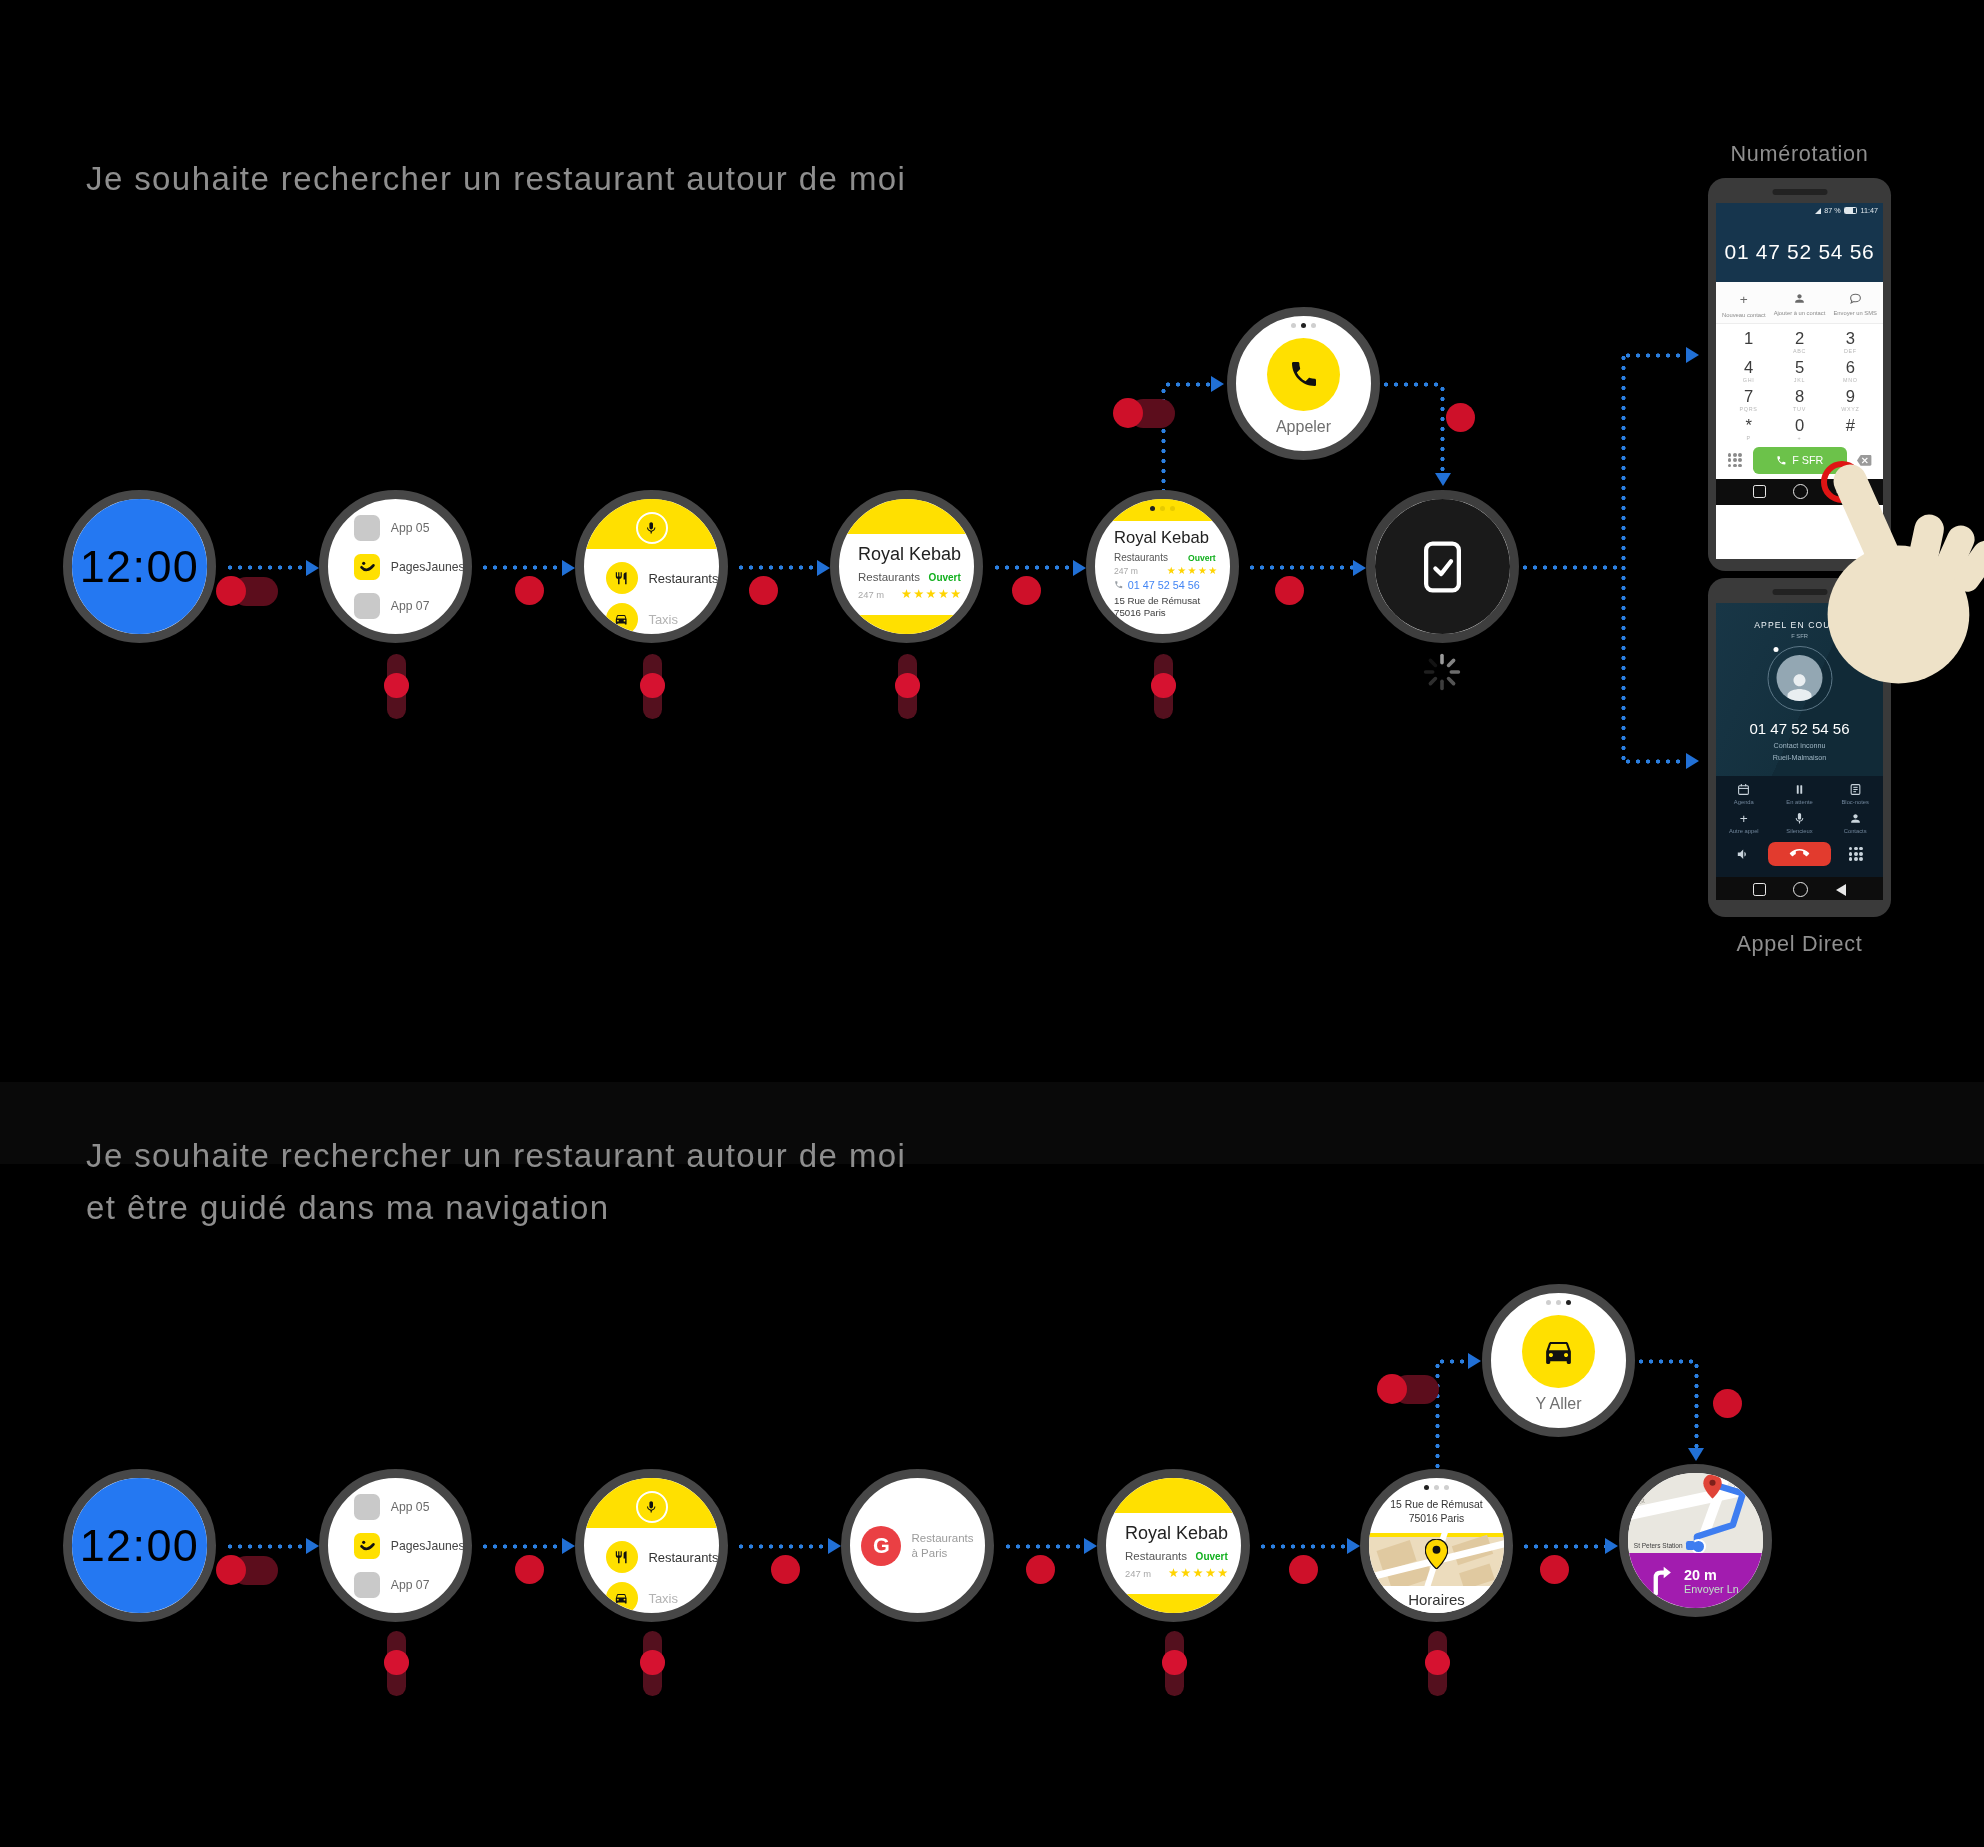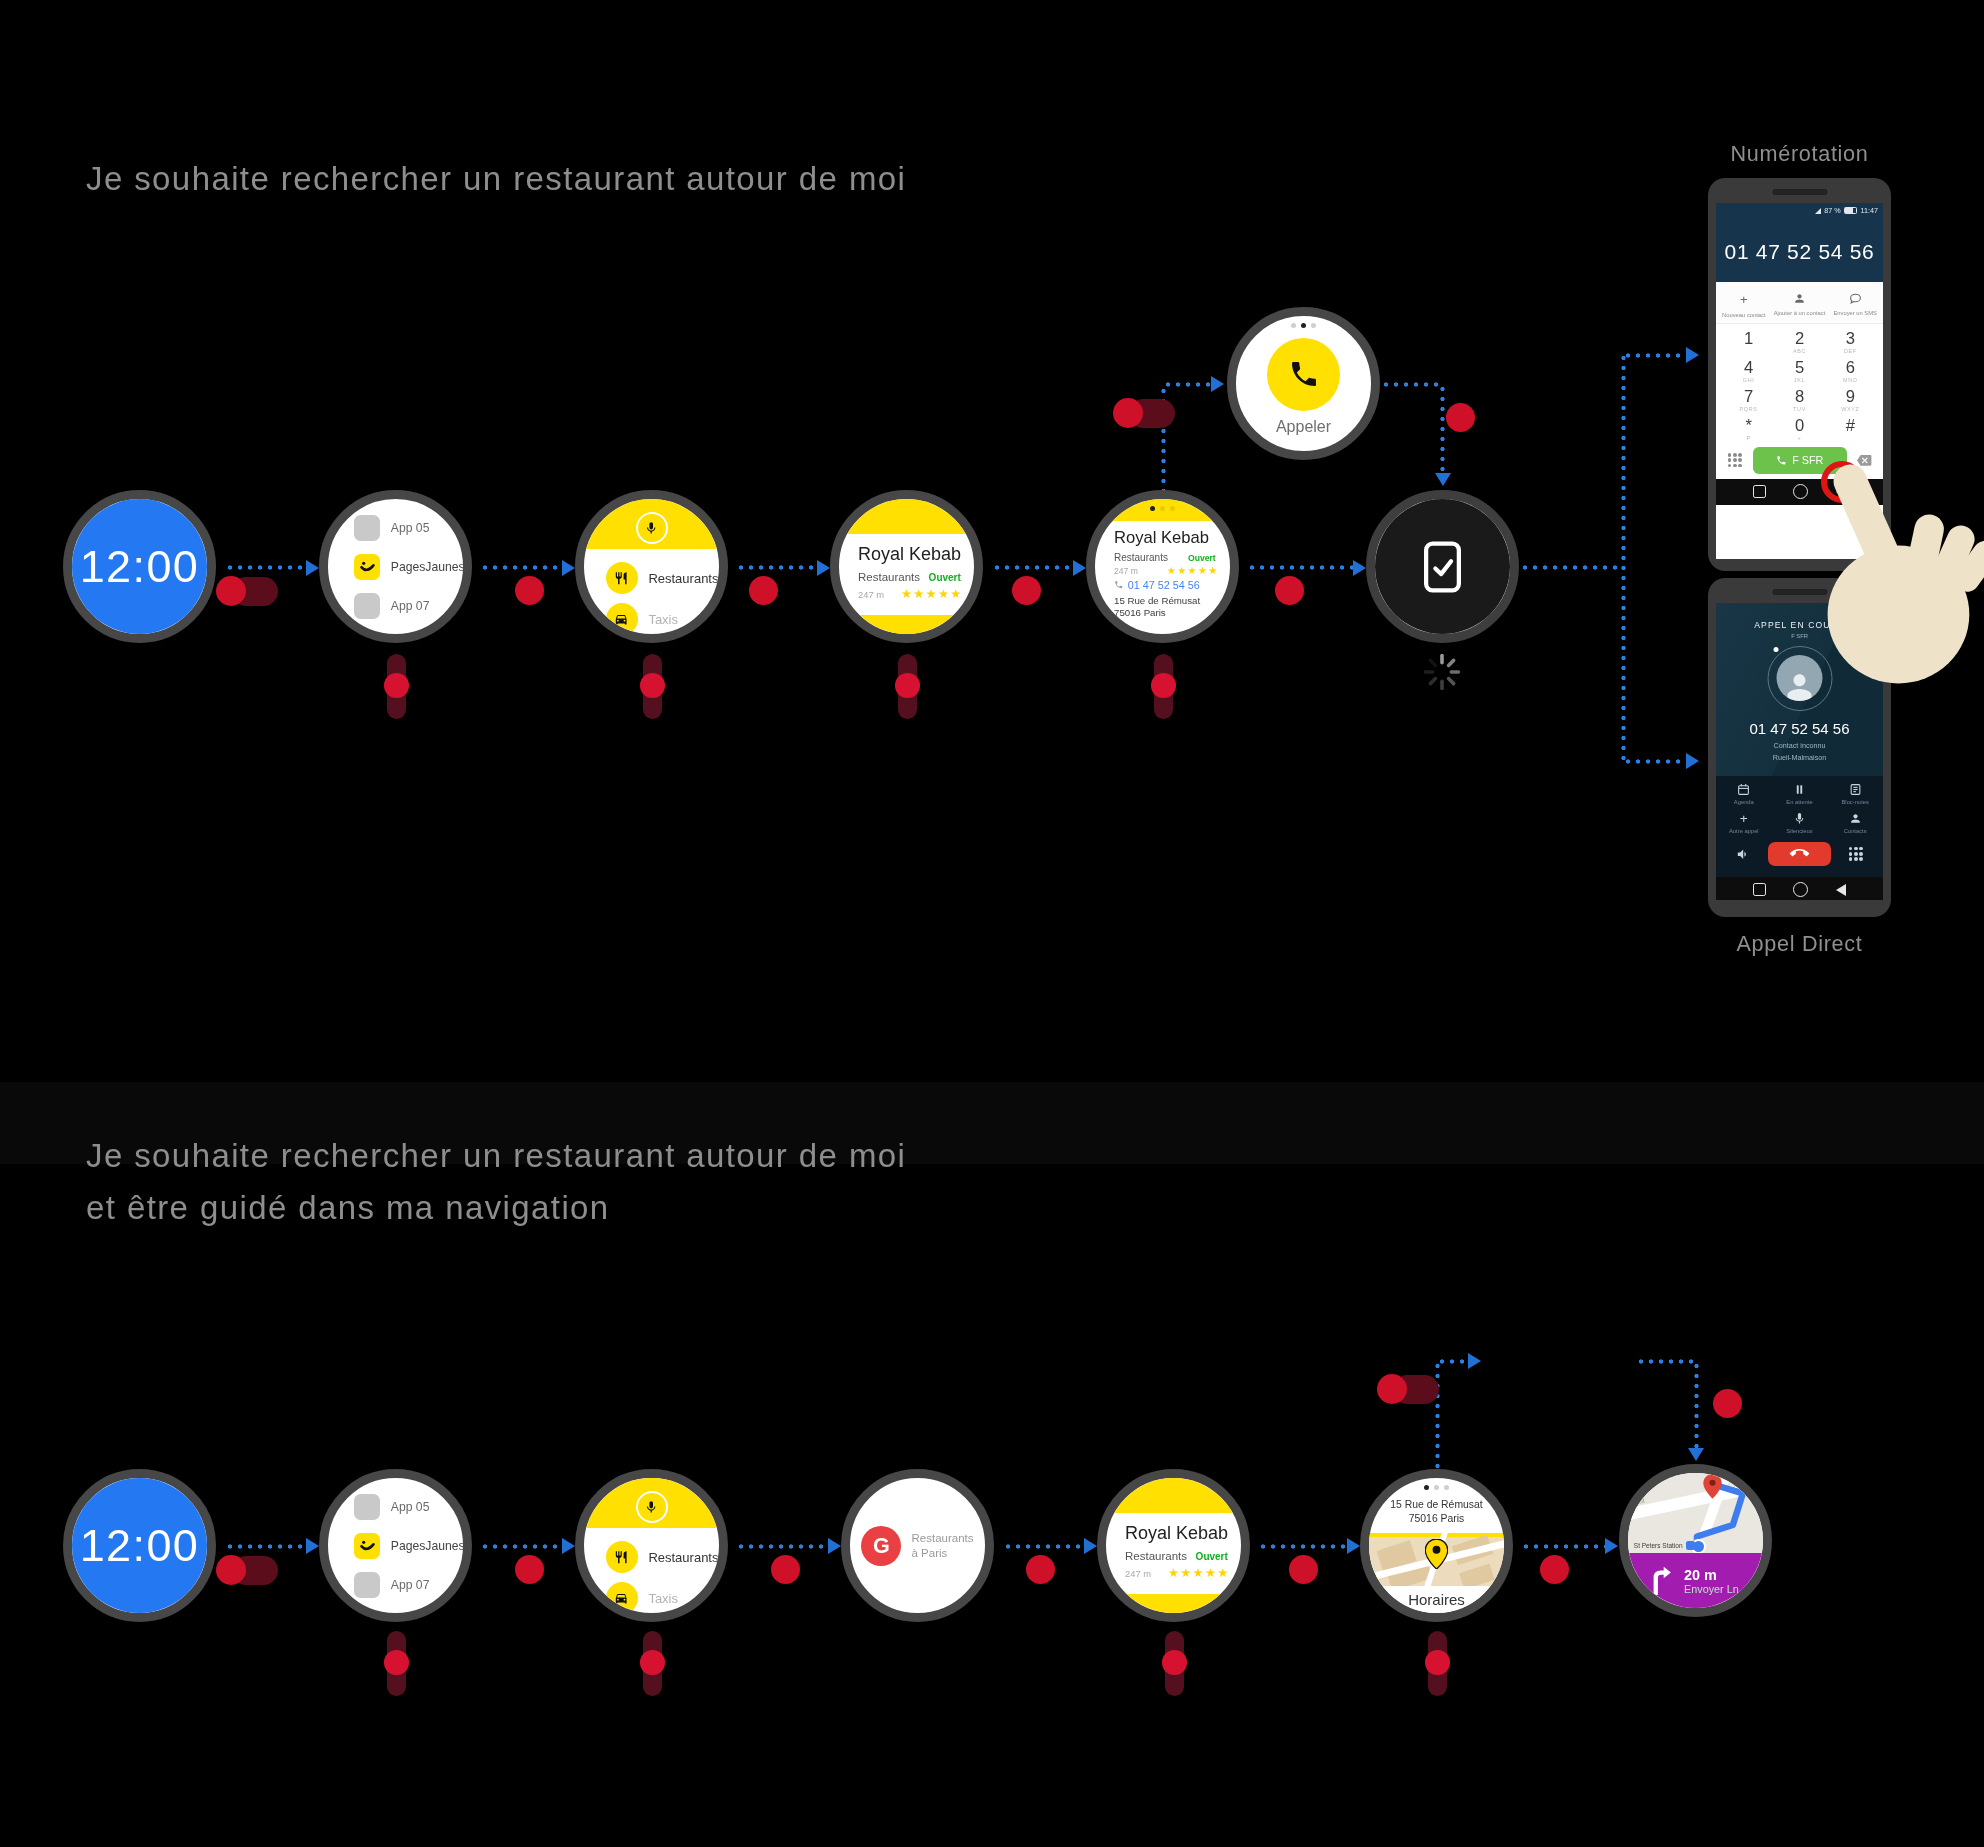--- a/index.html
+++ b/index.html
@@ -2,21 +2,21 @@
 <html style="font-size:11.5px"><head>
 <meta charset="utf-8">
 <style>
   html,body{margin:0;padding:0;background:#000;}
   #canvas{position:relative;width:1985px;height:1847px;background:#000;font-family:"Liberation Sans",sans-serif;overflow:hidden;}
   .band{position:absolute;left:0;width:100%;background:rgba(255,255,255,.035);}
   .title{position:absolute;color:#8e8e8e;font-size:33px;letter-spacing:1.4px;white-space:nowrap;font-weight:300;}
   
   .watch{position:absolute;width:135px;height:135px;border:9.4px solid #474747;border-radius:50%;background:#fff;overflow:hidden;}
   .screen{position:absolute;left:0;top:0;width:135px;height:135px;}
-  .face-time{background:#2478f2;display:flex;align-items:center;justify-content:center;color:#ffffff;font-size:45px;font-weight:300;letter-spacing:1.4px;}
+  .face-time{background:#2478f2;display:flex;align-items:center;justify-content:center;color:#000000;font-size:45px;font-weight:300;letter-spacing:1.4px;}
   .face-apps{display:flex;flex-direction:column;justify-content:center;gap:13px;}
   .arow{display:flex;align-items:center;gap:10.8px;margin-left:26px;}
   .appsq{width:26px;height:26px;border-radius:6.5px;background:#c9c9c9;flex:0 0 auto;}
   .appsq.pj{background:#ffe000;display:flex;align-items:center;justify-content:center;}
   .albl{font-size:12.2px;color:#6a6a6a;}
   .albl.dark{color:#444;}
   .vhd{position:absolute;top:0;left:0;width:100%;height:50px;background:#ffe000;display:flex;align-items:flex-end;justify-content:center;padding-bottom:5px;box-sizing:border-box;}
   .micring{width:32px;height:32px;border:2.2px solid #fff;border-radius:50%;display:flex;align-items:center;justify-content:center;box-sizing:border-box;}
   .vrow{position:absolute;left:21.6px;display:flex;align-items:center;gap:10.8px;}
   .ycirc{width:32px;height:32px;border-radius:50%;background:#ffe000;display:flex;align-items:center;justify-content:center;flex:0 0 auto;}
@@ -701,20 +701,35 @@
             <path d="M12 0C5.4 0 0 5.4 0 12c0 9 12 20 12 20s12-11 12-20C24 5.4 18.6 0 12 0z" fill="#ffd800" stroke="#111" stroke-width="1.4"></path>
             <circle cx="12" cy="11.5" r="4.2" fill="#111"></circle>
           </svg>
       </div>
       <div class="mact">
           <span>Horaires</span>
         </div>
     </div>
   </div>
 
+  <div class="watch" style="left:1482px;top:1284px">
+    <div class="screen face-action">
+      <div class="pag">
+          <i></i>
+          <i></i>
+          <i class="on"></i>
+        </div>
+      <div class="bigy">
+          <svg width="33" height="33" viewBox="0 0 24 24" fill="#111">
+            <path d="M18.92 6.01C18.72 5.42 18.16 5 17.5 5h-11c-.66 0-1.21.42-1.42 1.01L3 12v8c0 .55.45 1 1 1h1c.55 0 1-.45 1-1v-1h12v1c0 .55.45 1 1 1h1c.55 0 1-.45 1-1v-8l-2.08-5.99zM6.5 16c-.83 0-1.5-.67-1.5-1.5S5.67 13 6.5 13s1.5.67 1.5 1.5S7.33 16 6.5 16zm11 0c-.83 0-1.5-.67-1.5-1.5s.67-1.5 1.5-1.5 1.5.67 1.5 1.5-.67 1.5-1.5 1.5zM5 11l1.5-4.5h11L19 11H5z"></path>
+          </svg>
+        </div>
+      <div class="actlbl">Y Aller</div>
+    </div>
+  </div>
 
   <div class="watch" style="left:1619px;top:1464px">
     <div class="screen">
       <div class="nmap">
         <div class="nroad" style="left:-14.4px;top:20px;width:173px;height:11.5px;transform:rotate(-12deg);background:#fff"></div>
         <div class="nroad" style="left:86px;top:-21.6px;width:10px;height:86px;transform:rotate(20deg);background:#fff"></div>
         <span class="roadlbl" style="left:2.9px;top:24.5px;transform:rotate(-12deg)">rd St</span>
         <span class="roadlbl" style="left:105px;top:13px;transform:rotate(24deg)">Lon St</span>
         <svg style="position:absolute;left:0;top:0" width="135" height="81" viewBox="0 0 188 112">
           <path d="M120 16 L160 28 L146 72 L96 88 L96 100" fill="none" stroke="#3e7df0" stroke-width="9" stroke-linejoin="round" stroke-linecap="round"></path>

